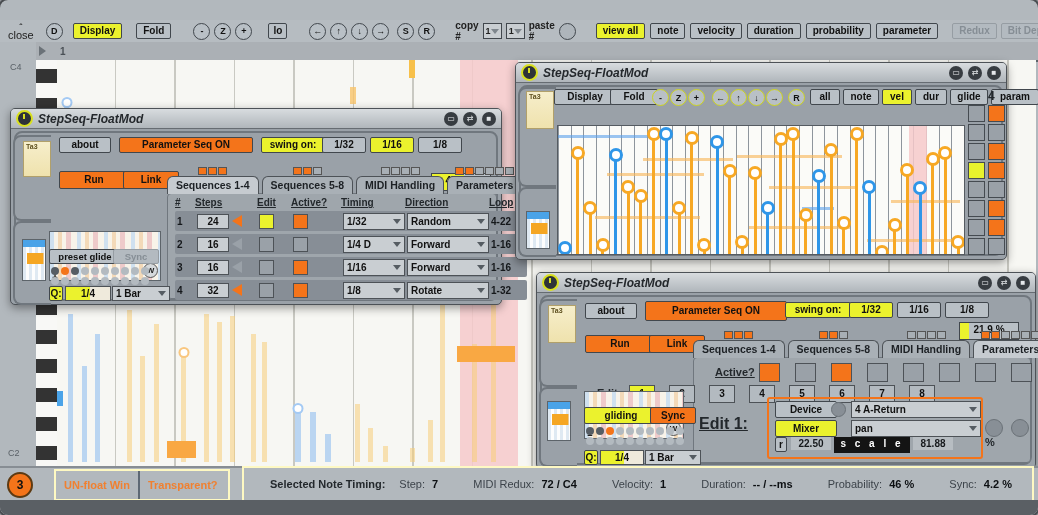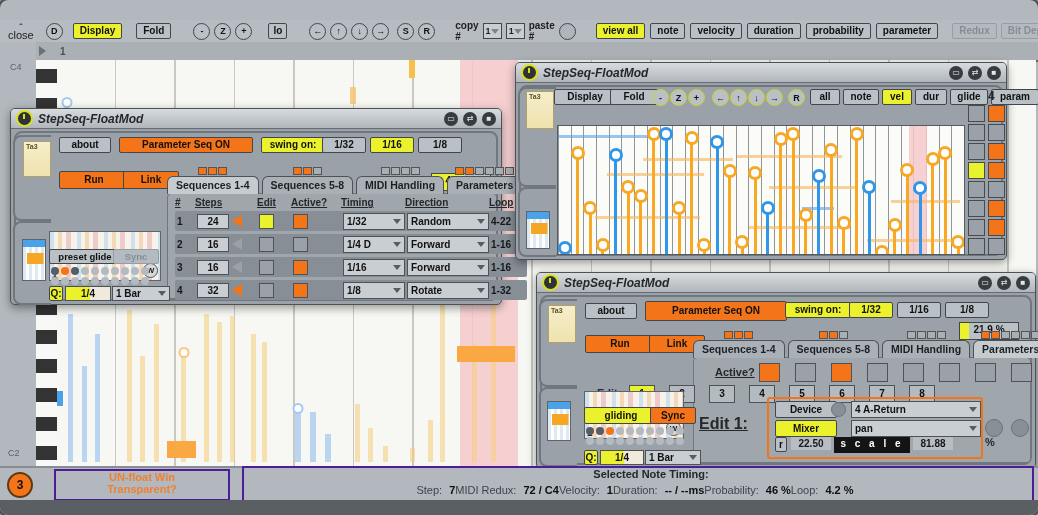--- a/index.html
+++ b/index.html
@@ -130,21 +130,21 @@
   .ebtn.yellow{background:#ebf22d;}
   .editbox{border:2px solid #f4741a;border-radius:3px;}
   .circ{border-radius:50%;background:#888f96;border:1px solid #6b7278;}
   .scale{background:#141414;color:#fff;font-weight:bold;font-size:10px;letter-spacing:3px;
          text-align:center;line-height:13px;}
   .valbox{background:#b7bdc2;font-weight:bold;font-size:10px;color:#16191c;text-align:center;line-height:13px;}
   
   .statusbar{position:absolute;left:0;top:466px;right:0;height:34px;background:#b2b8bd;border-top:2px solid #878d93;}
   .badge{position:absolute;left:7px;top:4px;width:22px;height:22px;border-radius:50%;background:#f4741a;
          border:2px solid #5d3a12;color:#111;font-weight:bold;font-size:12px;display:flex;align-items:center;justify-content:center;}
-  .sbox{position:absolute;border:2px solid #4c1d95;display:flex;align-items:center;flex-direction:column;}
+  .sbox{position:absolute;border:2px solid #fef9c3;display:flex;align-items:center;}
   .sbox .otxt{color:#f08030;font-weight:bold;font-size:11px;padding:0 8px;white-space:nowrap;}
   .sdiv{width:2px;align-self:stretch;background:#5d6874;}
   #status-fields{display:flex;flex:1;justify-content:space-between;align-items:center;padding:0 20px 0 14px;}
   .sflabel{color:#3c434a;font-size:11px;}
   .sfval{color:#0c0f12;font-weight:bold;font-size:11px;margin-left:7px;}
   .selhdr{font-weight:bold;font-size:11px;color:#23282c;white-space:nowrap;}
   .bottomstrip{position:absolute;left:0;top:500px;right:0;height:15px;background:#5a5f64;border-radius:0 0 8px 8px;}
 </style>
 </head>
 <body>
@@ -793,21 +793,21 @@
           </div>
           <div style="display: flex; align-items: center;">
             <span class="sflabel">Duration:</span>
             <span class="sfval">-- / --ms</span>
           </div>
           <div style="display: flex; align-items: center; text-align: center;">
             <span class="sflabel">Probability:</span>
             <span class="sfval">46 %</span>
           </div>
           <div style="display: flex; align-items: center;">
-            <span class="sflabel">Loop:</span>
+            <span class="sflabel">Sync:</span>
             <span class="sfval">4.2 %</span>
           </div>
         </div>
     </div>
   </div>
   <div class="bottomstrip"></div>
 
 </div>
 
 </body></html>

